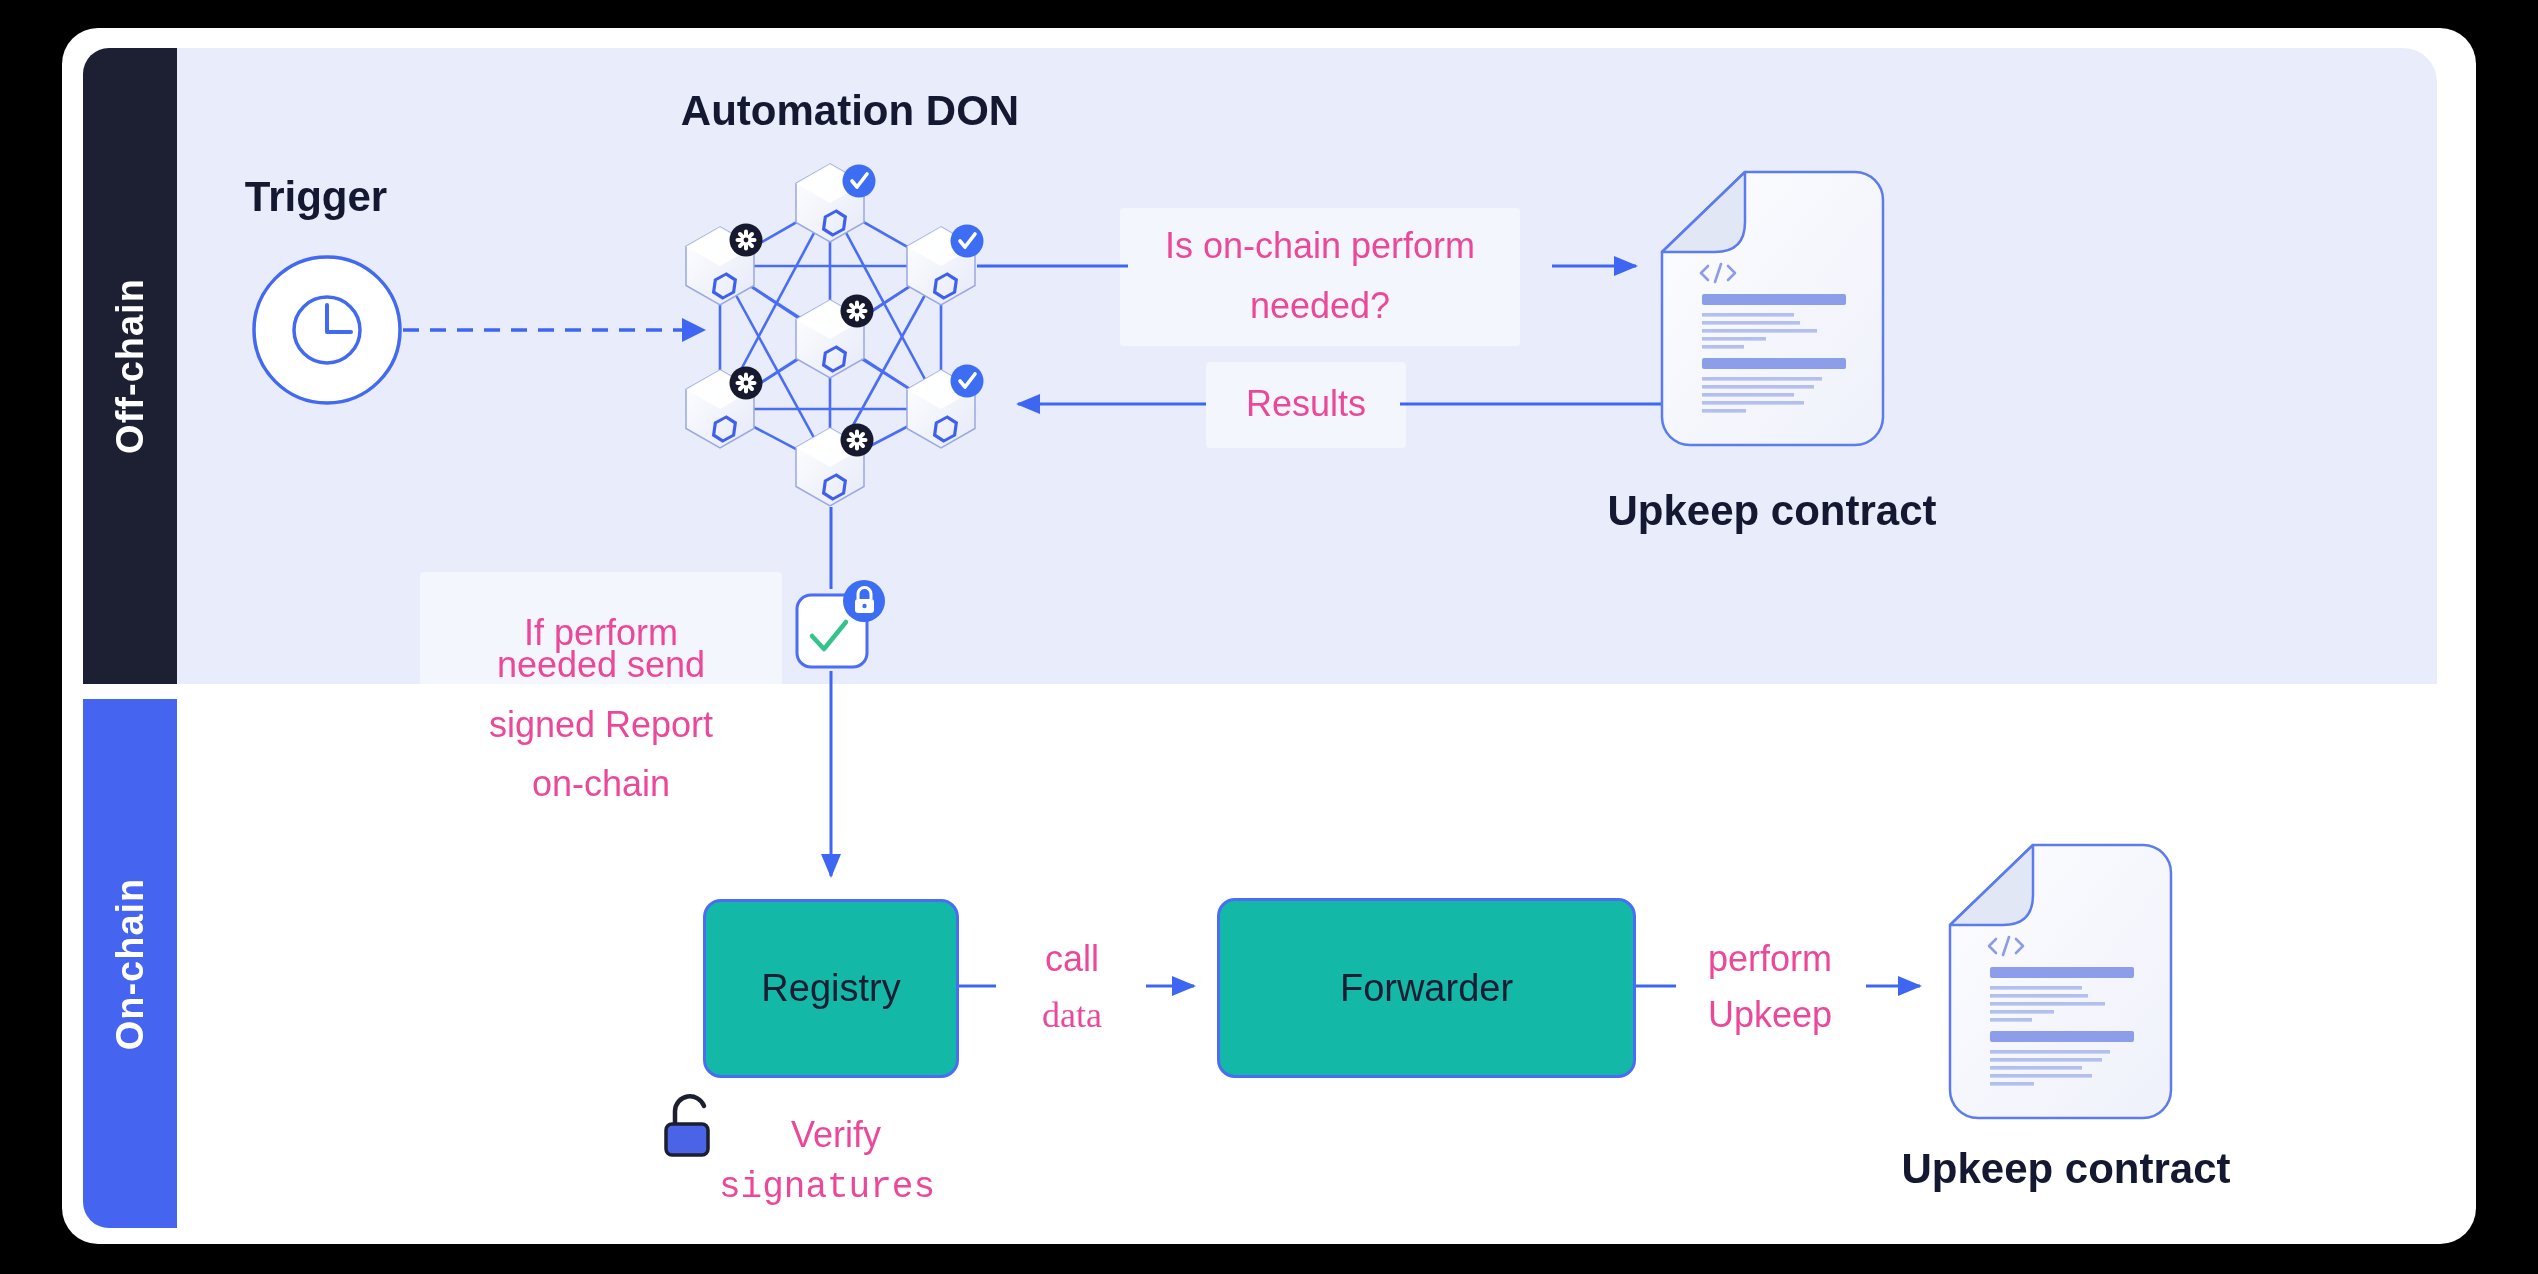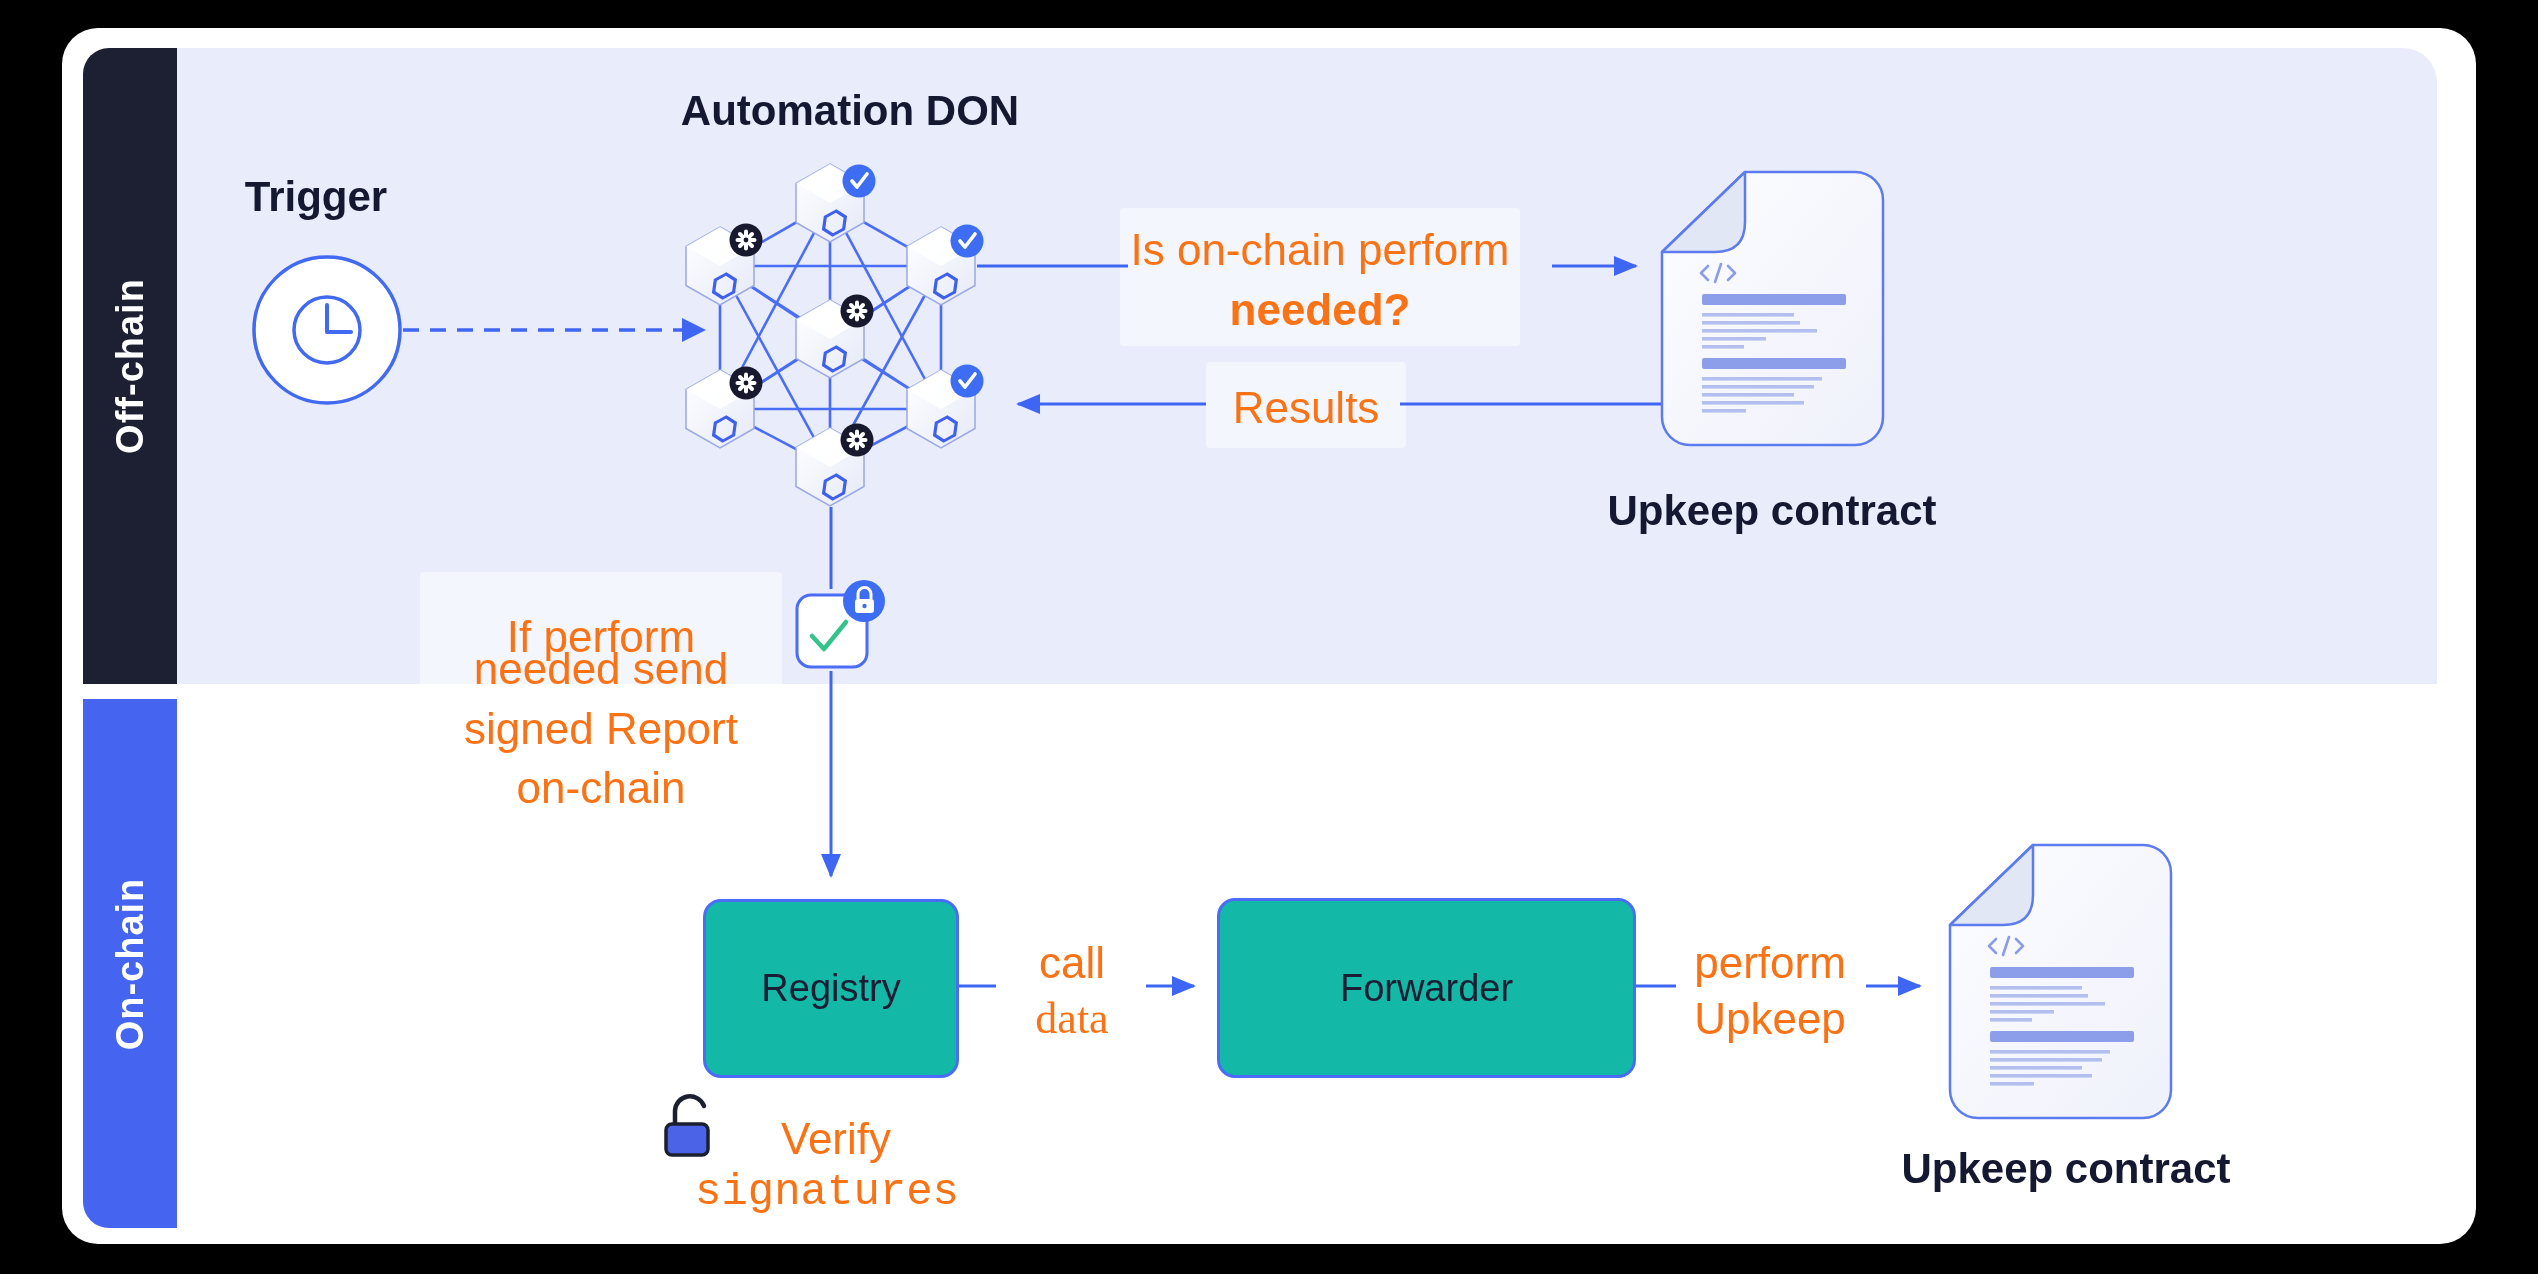--- a/index.html
+++ b/index.html
@@ -7,21 +7,21 @@
          font-family:"Liberation Sans", sans-serif;}
   .card{position:absolute;left:62px;top:28px;width:2414px;height:1216px;background:#fff;border-radius:36px;}
   .offchain-panel{position:absolute;left:177px;top:48px;width:2260px;height:636px;background:#E9ECFA;border-radius:0 34px 0 0;}
   .strip{position:absolute;left:83px;width:94px;}
   .strip-off{top:48px;height:636px;background:#1C2032;border-radius:26px 0 0 0;}
   .strip-on{top:699px;height:529px;background:#4565F1;border-radius:0 0 0 26px;}
   .vlabel{position:absolute;left:50%;top:50%;transform:translate(-50%,-50%) rotate(-90deg);
           color:#fff;font-size:38px;font-weight:bold;letter-spacing:1px;white-space:nowrap;}
   .txt{position:absolute;transform:translateX(-50%);white-space:nowrap;line-height:1;}
   .title{font-size:42px;font-weight:bold;color:#141830;}
-  .gray{font-size:44px;color:#f97316;}
+  .gray{font-size:36px;color:#ec4899;}
   .panel{position:absolute;background:rgba(255,255,255,0.5);border-radius:4px;}
   .nodebox{position:absolute;background:#14b8a6;border:3px solid #4A6CF6;border-radius:18px;
            display:flex;align-items:center;justify-content:center;}
   .nodebox span{font-size:38px;color:#1A1D33;}
   svg{position:absolute;left:0;top:0;}
 </style>
 </head>
 <body>
 
 <div class="stage">
@@ -199,21 +199,21 @@
     <g>
       <path d="M675,1124 V1111 A15,15 0 0 1 704,1106" fill="none" stroke="#1B1F30" stroke-width="4.5" stroke-linecap="round"></path>
       <rect x="666" y="1124" width="42" height="31" rx="6" fill="#4A63E7" stroke="#1B1F30" stroke-width="3.5"></rect>
     </g>
   </svg>
 
   <div class="txt title" style="left:850px;top:90px;">Automation DON</div>
   <div class="txt title" style="left:316px;top:176px;">Trigger</div>
 
   <div class="txt gray" style="left:1320px;top:228px;">Is on-chain perform</div>
-  <div class="txt gray" style="left:1320px;top:288px;font-weight:bold;">needed?</div>
+  <div class="txt gray" style="left:1320px;top:288px;">needed?</div>
 
   <div class="txt gray" style="left:1306px;top:386px;">Results</div>
 
   <div class="txt title" style="left:1772px;top:490px;">Upkeep contract</div>
   <div class="txt title" style="left:2066px;top:1148px;">Upkeep contract</div>
 
   <div class="txt gray" style="left:601px;top:587px;margin-top:28px;">If perform</div>
   <div class="txt gray" style="left:601px;top:647px;">needed send</div>
   <div class="txt gray" style="left:601px;top:707px;">signed Report</div>
   <div class="txt gray" style="left:601px;top:766px;">on-chain</div>

